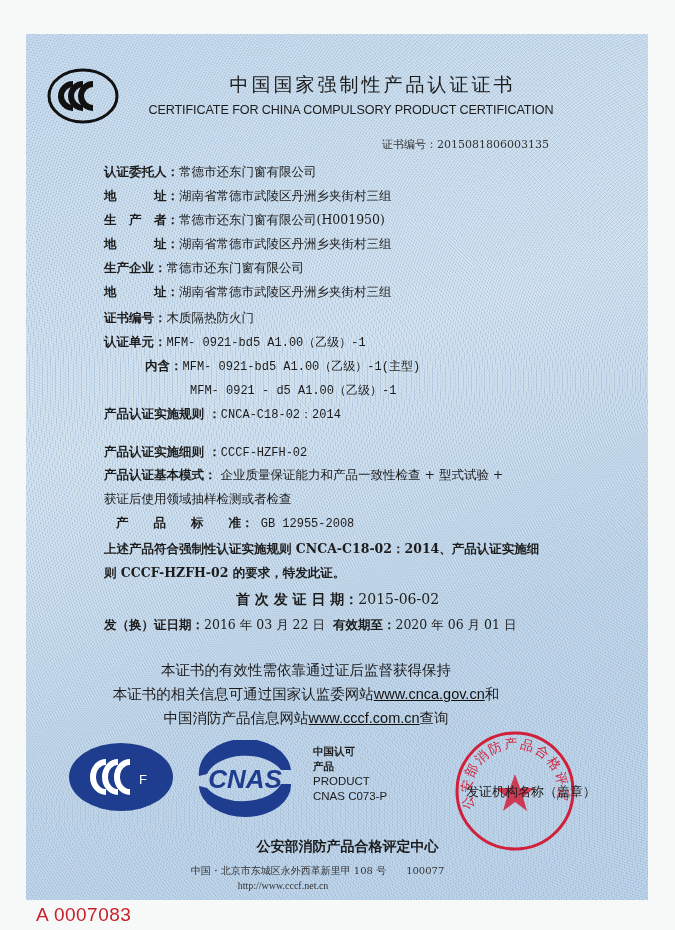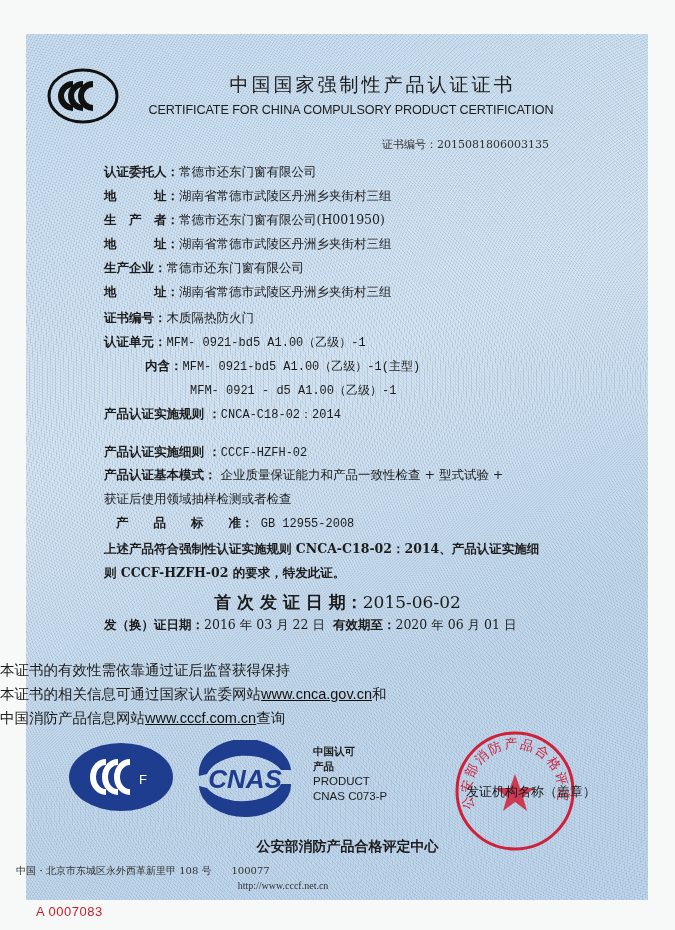--- a/index.html
+++ b/index.html
@@ -18,33 +18,33 @@
       linear-gradient(160deg, #c9dcec 0%, #d6e4ef 40%, #c3d7e8 70%, #bfd4e8 100%);
   }
   .abs { position:absolute; }
   .ccc-logo { left:46px; top:66px; width:74px; height:60px; }
   .title-cn { left:0; width:675px; top:72px; text-align:center; font-size:19px; letter-spacing:3px; padding-left:70px; box-sizing:border-box; font-family:"DejaVu Sans", sans-serif; }
   .title-en { left:0; width:632px; top:103px; text-align:center; font-size:12.6px; font-family:"Liberation Sans", sans-serif; padding-left:70px; box-sizing:border-box; letter-spacing:-0.1px; }
   .certno { left:382px; top:137px; font-size:11px; color:#333; }
   .row { position:absolute; left:104px; font-size:12.5px; white-space:nowrap; }
   .row .lbl { font-weight:bold; display:inline-block; }
   .row .mono { font-family:"Liberation Mono", "DejaVu Sans Mono", monospace; font-size:12px; }
-  .center-line { position:absolute; left:0; width:675px; text-align:center; font-size:17px; }
-  .notice { position:absolute; left:0; width:612px; text-align:left; font-size:14.5px; font-family:"DejaVu Sans", sans-serif; }
+  .center-line { position:absolute; left:0; width:675px; text-align:center; font-size:14px; }
+  .notice { position:absolute; left:0; width:612px; text-align:center; font-size:14.5px; font-family:"DejaVu Sans", sans-serif; }
   .notice a { color:#111; text-decoration:underline; font-family:"Liberation Sans", sans-serif; }
   .cccf-logo { left:66px; top:740px; width:110px; height:74px; }
   .cnas-logo { left:185px; top:740px; width:120px; height:78px; }
   .cnas-text { left:313px; top:744px; font-size:11.5px; line-height:15px; font-family:"Liberation Sans", sans-serif; }
   .cnas-text .cn { font-family:"DejaVu Sans", sans-serif; font-weight:bold; font-size:10.5px; }
   .seal { left:452px; top:728px; width:126px; height:126px; }
   .seal-label { left:456px; top:783px; font-size:13px; font-family:"DejaVu Serif", serif;padding-left:10px; }
   .issuer { left:0; width:675px; top:838px; text-align:center; font-size:14px; font-weight:bold; font-family:"DejaVu Sans", sans-serif; padding-left:20px; box-sizing:border-box; }
-  .issuer-addr { left:0; width:605px; top:864px; font-size:10px; color:#333; padding-left:16px; box-sizing:border-box; }
+  .issuer-addr { left:0; width:605px; top:864px; text-align:center; font-size:10px; color:#333; padding-left:30px; box-sizing:border-box; }
   .issuer-url { left:0; width:566px; top:880px; text-align:center; font-size:10px; color:#333; font-family:"Liberation Serif", serif; }
-  .serial { left:36px; top:904px; font-size:13px; color:#c8202a; font-family:"Liberation Sans", sans-serif; letter-spacing:0.5px; }
+  .serial { left:36px; top:904px; font-size:19px; color:#c8202a; font-family:"Liberation Sans", sans-serif; letter-spacing:0.5px; }
 </style>
 </head>
 <body>
 
 <div class="panel"></div>
 
 <svg class="abs ccc-logo" viewBox="0 0 74 60">
   <ellipse cx="37" cy="30" rx="34" ry="26" fill="none" stroke="#111" stroke-width="3"></ellipse>
   <g fill="none" stroke="#111" stroke-width="6">
     <path d="M27 18 A12 12 0 1 0 27 42"></path>

